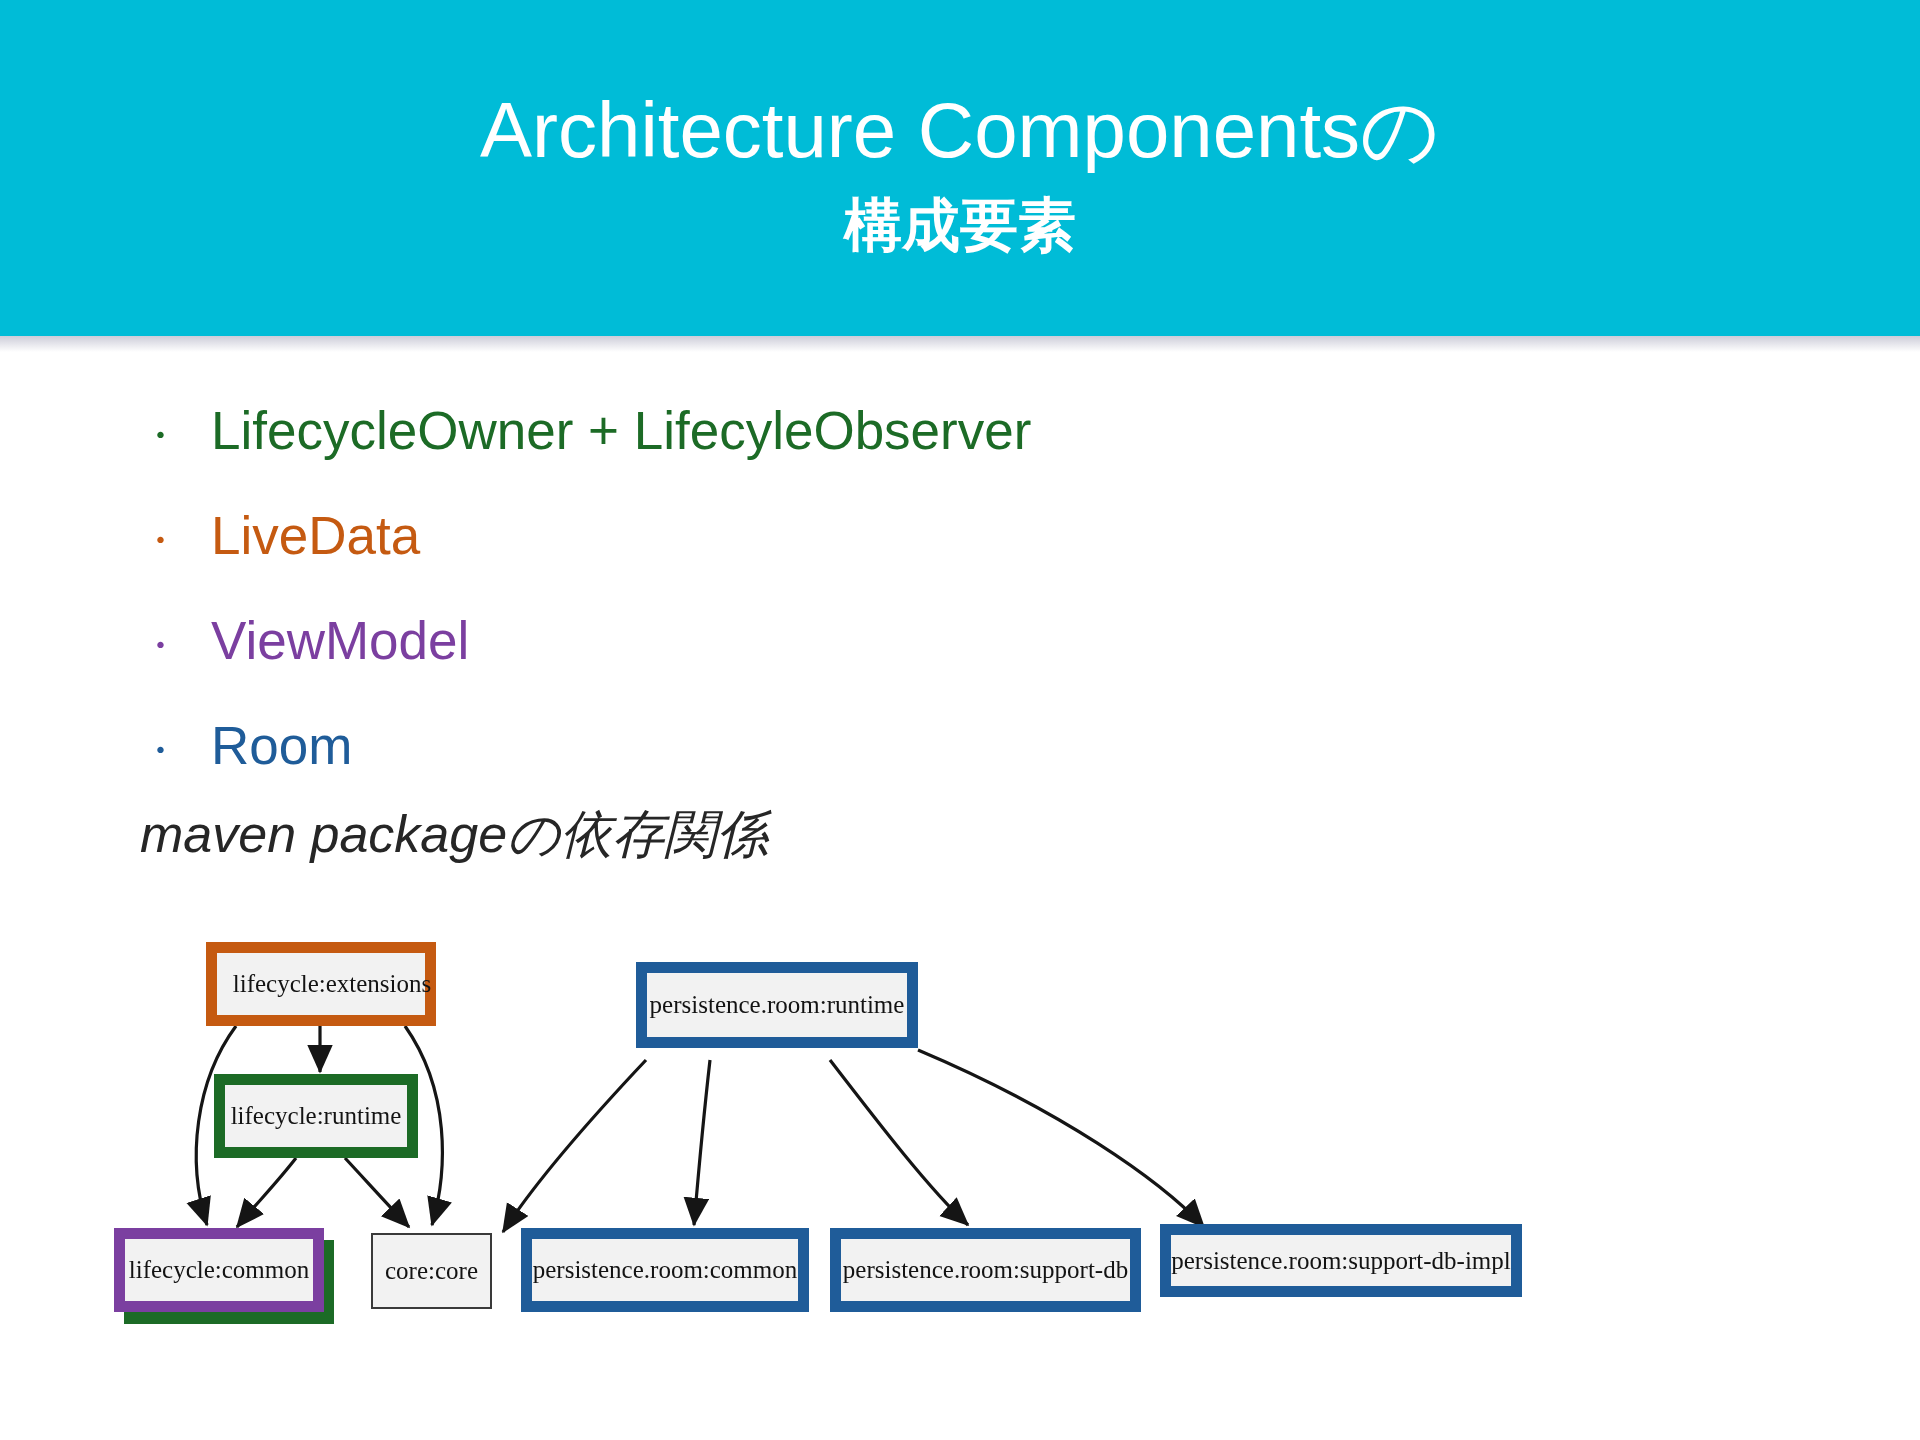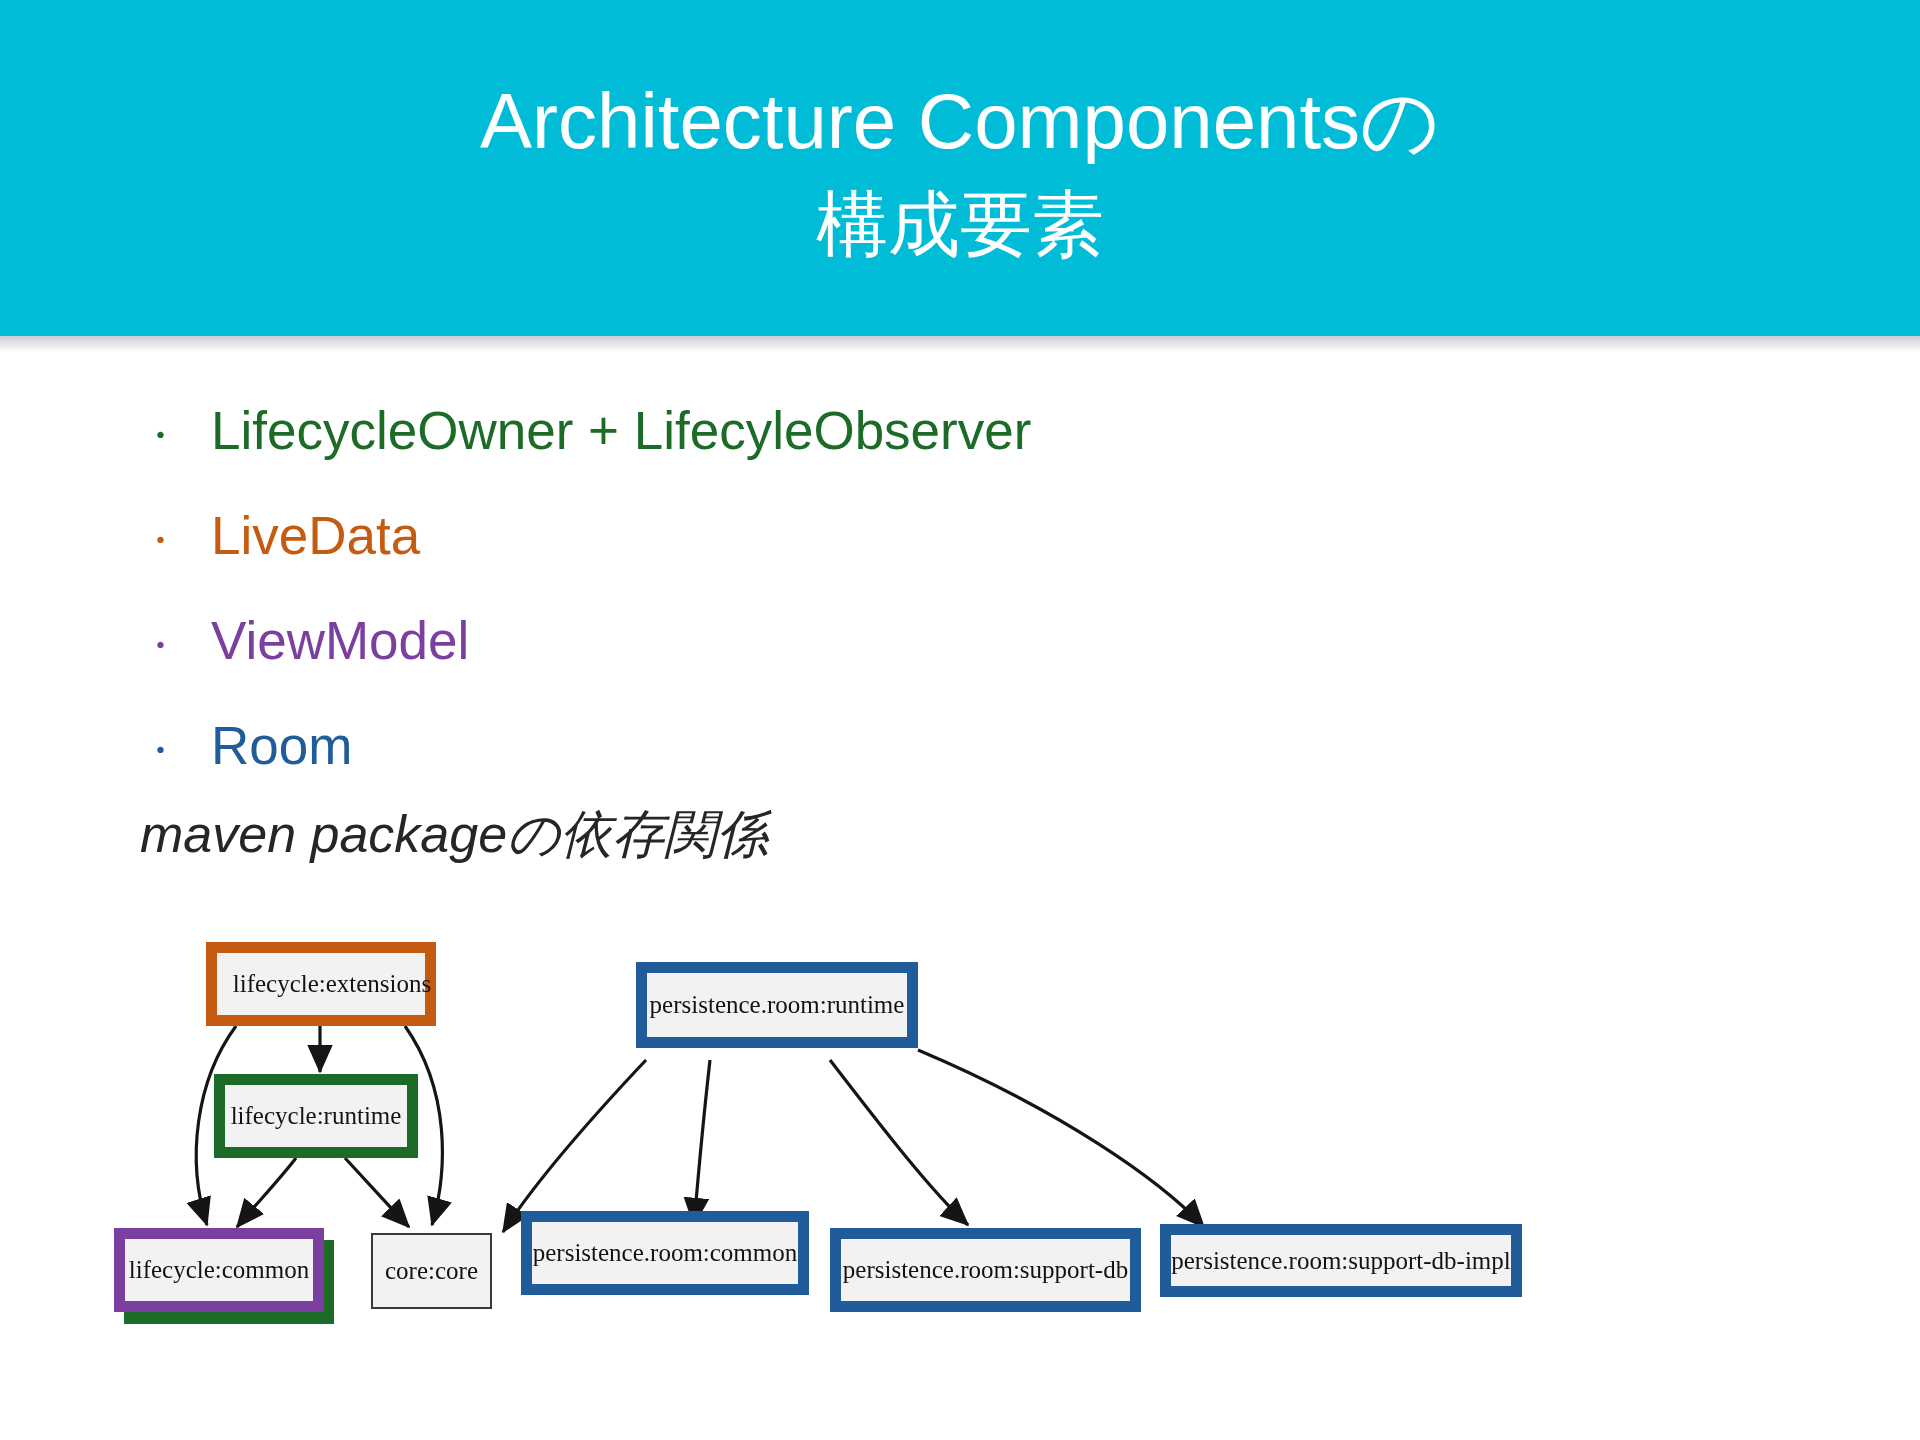--- a/index.html
+++ b/index.html
@@ -34,21 +34,22 @@
     color: #ffffff;
     font-family: "Liberation Sans", sans-serif;
     font-weight: 400;
     font-size: 78px;
     line-height: 1.38;
     letter-spacing: 0px;
     text-align: center;
     white-space: nowrap;
   }
   .title-line-2 {
-    font-size: 72px;
+    font-size: 58px;
+    font-weight: bold;
   }
 
   
   #bullet-list {
     position: absolute;
     left: 140px;
     top: 378px;
     width: 1300px;
   }
   .bullet-row {
@@ -193,21 +194,21 @@
   </div>
 
   <div class="node-box node-plain node-inner-pad" style="left:371px; top:333px; width:121px; height:76px;">
     <span>core:core</span>
   </div>
 
   <div class="node-box node-blue node-inner-pad" style="left:636px; top:62px; width:282px; height:86px;">
     <span>persistence.room:runtime</span>
   </div>
 
-  <div class="node-box node-blue node-inner-pad" style="left:521px; top:311px; width:288px; height:84px;">
+  <div class="node-box node-blue node-inner-pad" style="left:521px; top:328px; width:288px; height:84px;">
     <span>persistence.room:common</span>
   </div>
 
   <div class="node-box node-blue node-inner-pad" style="left:830px; top:328px; width:311px; height:84px;">
     <span>persistence.room:support-db</span>
   </div>
 
   <div class="node-box node-blue node-inner-pad" style="left:1160px; top:324px; width:362px; height:73px;">
     <span>persistence.room:support-db-impl</span>
   </div>

